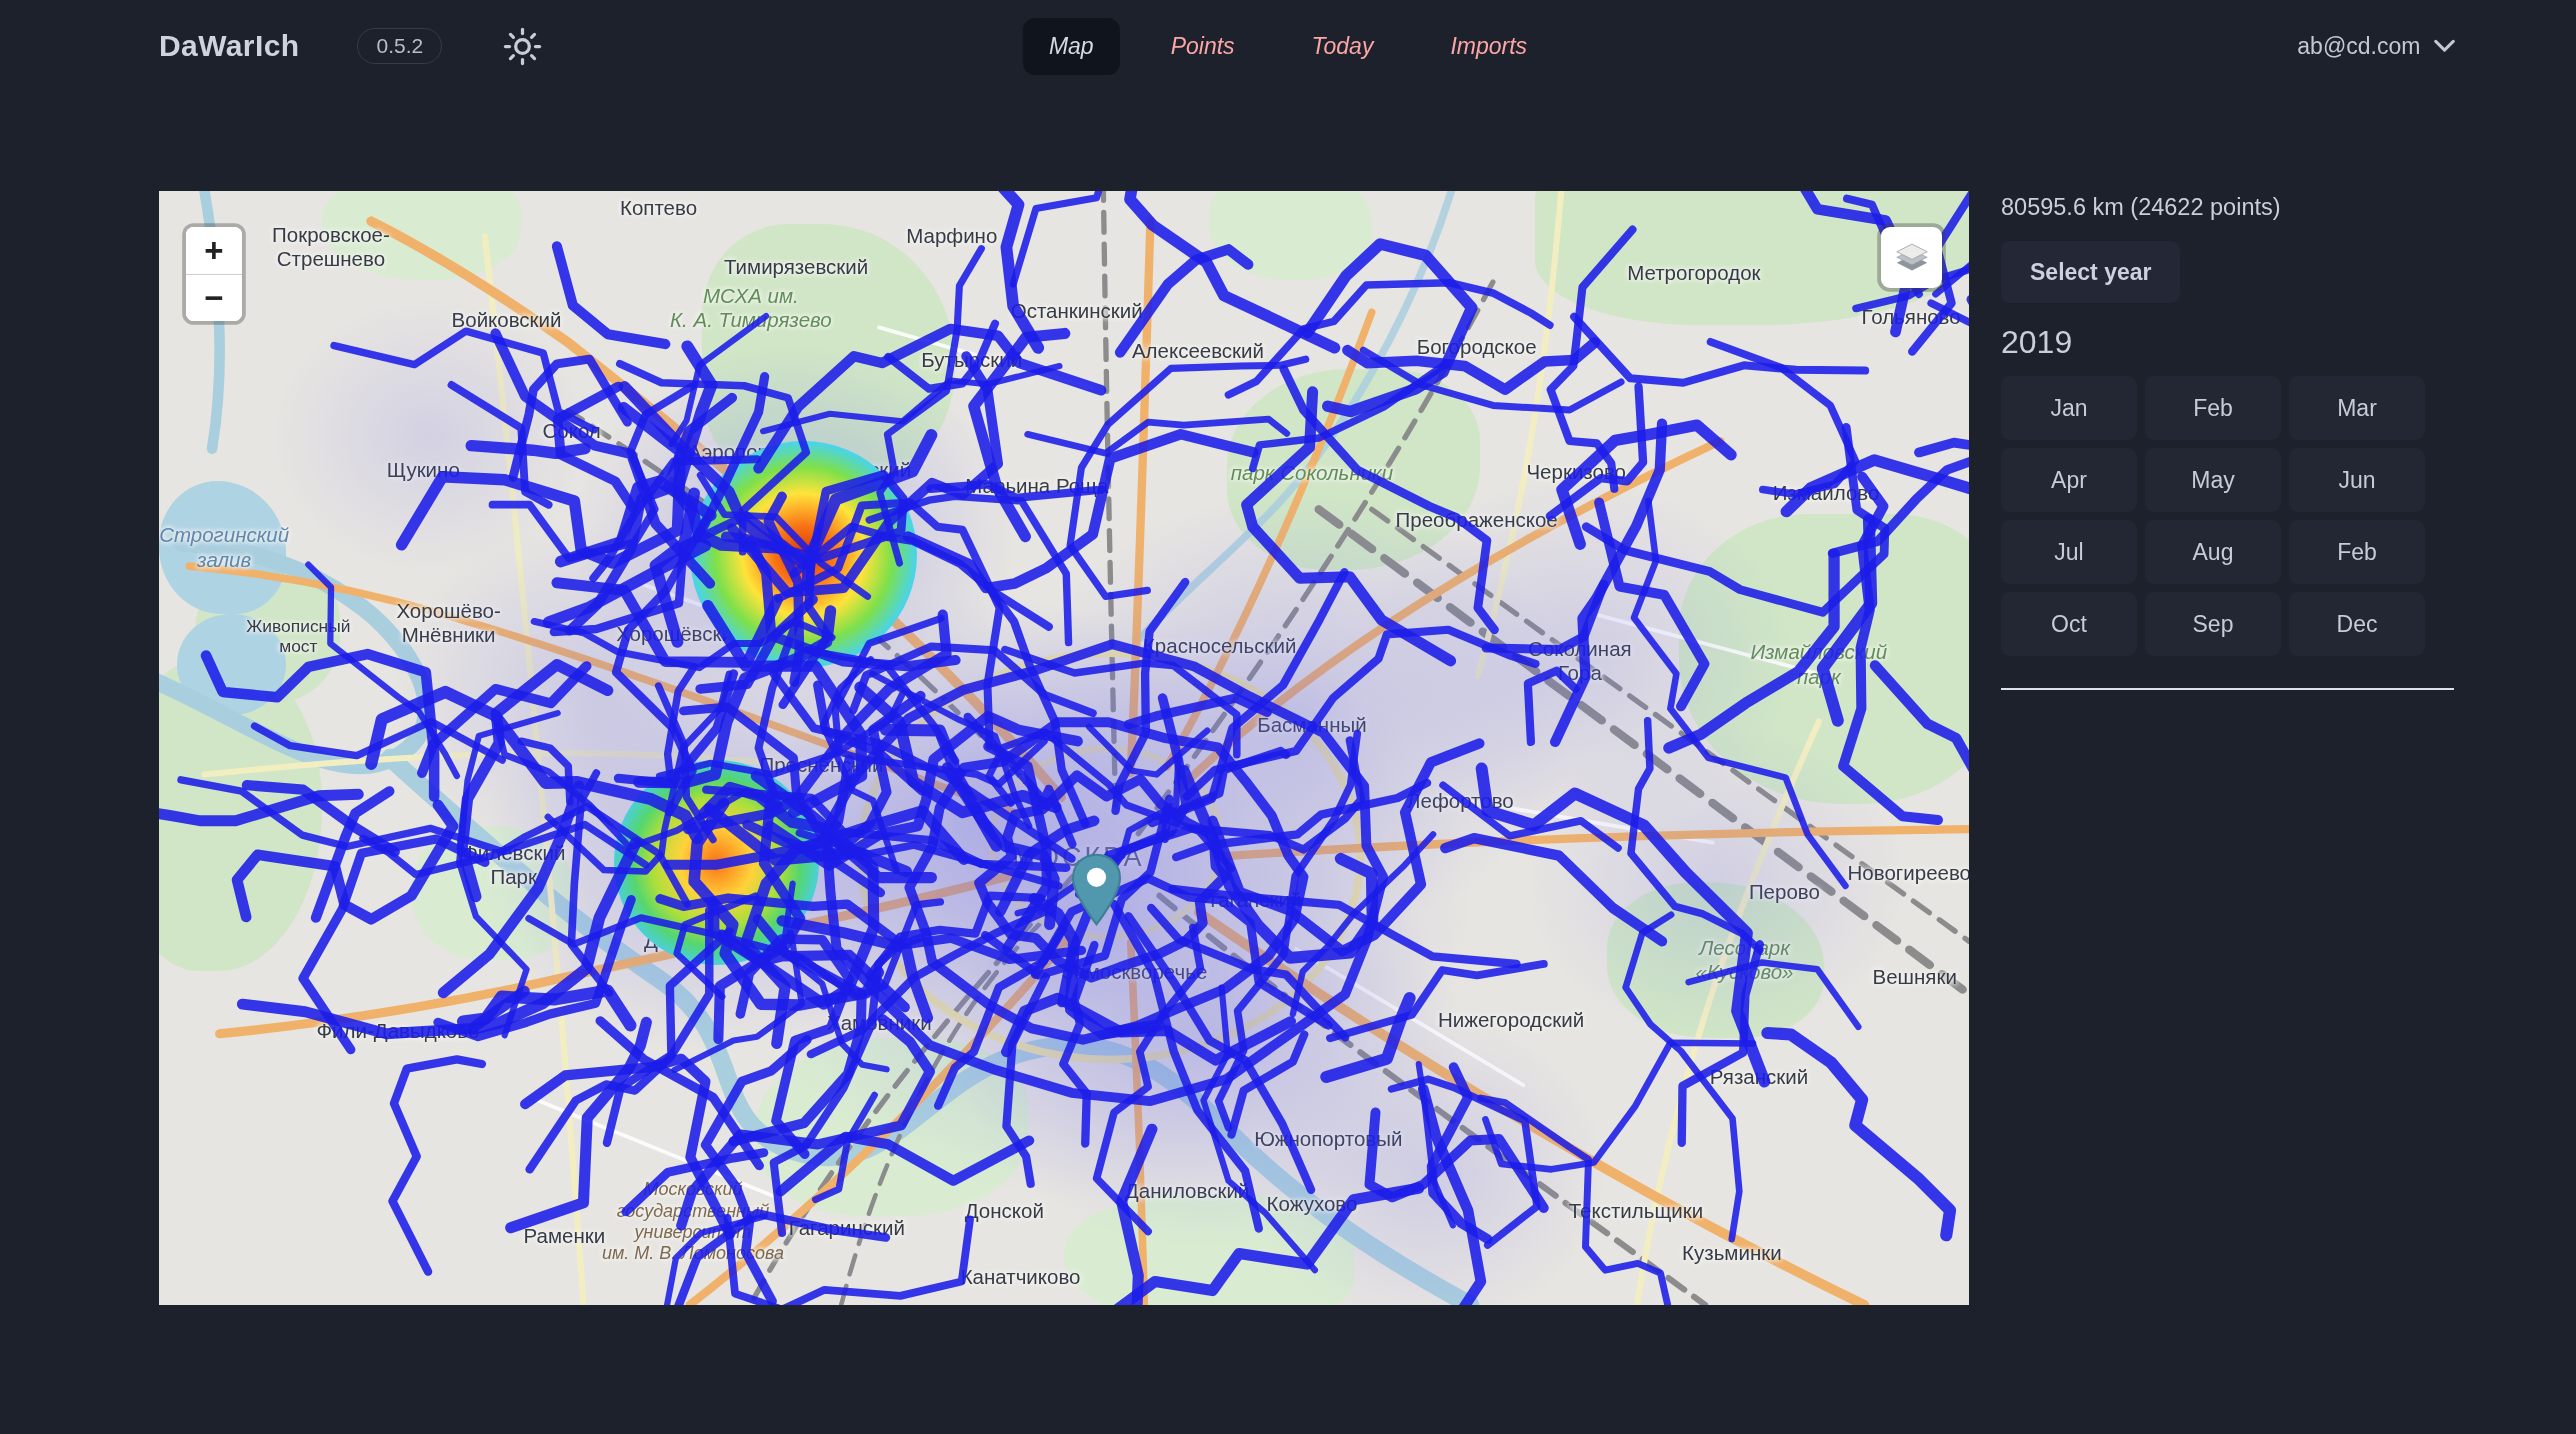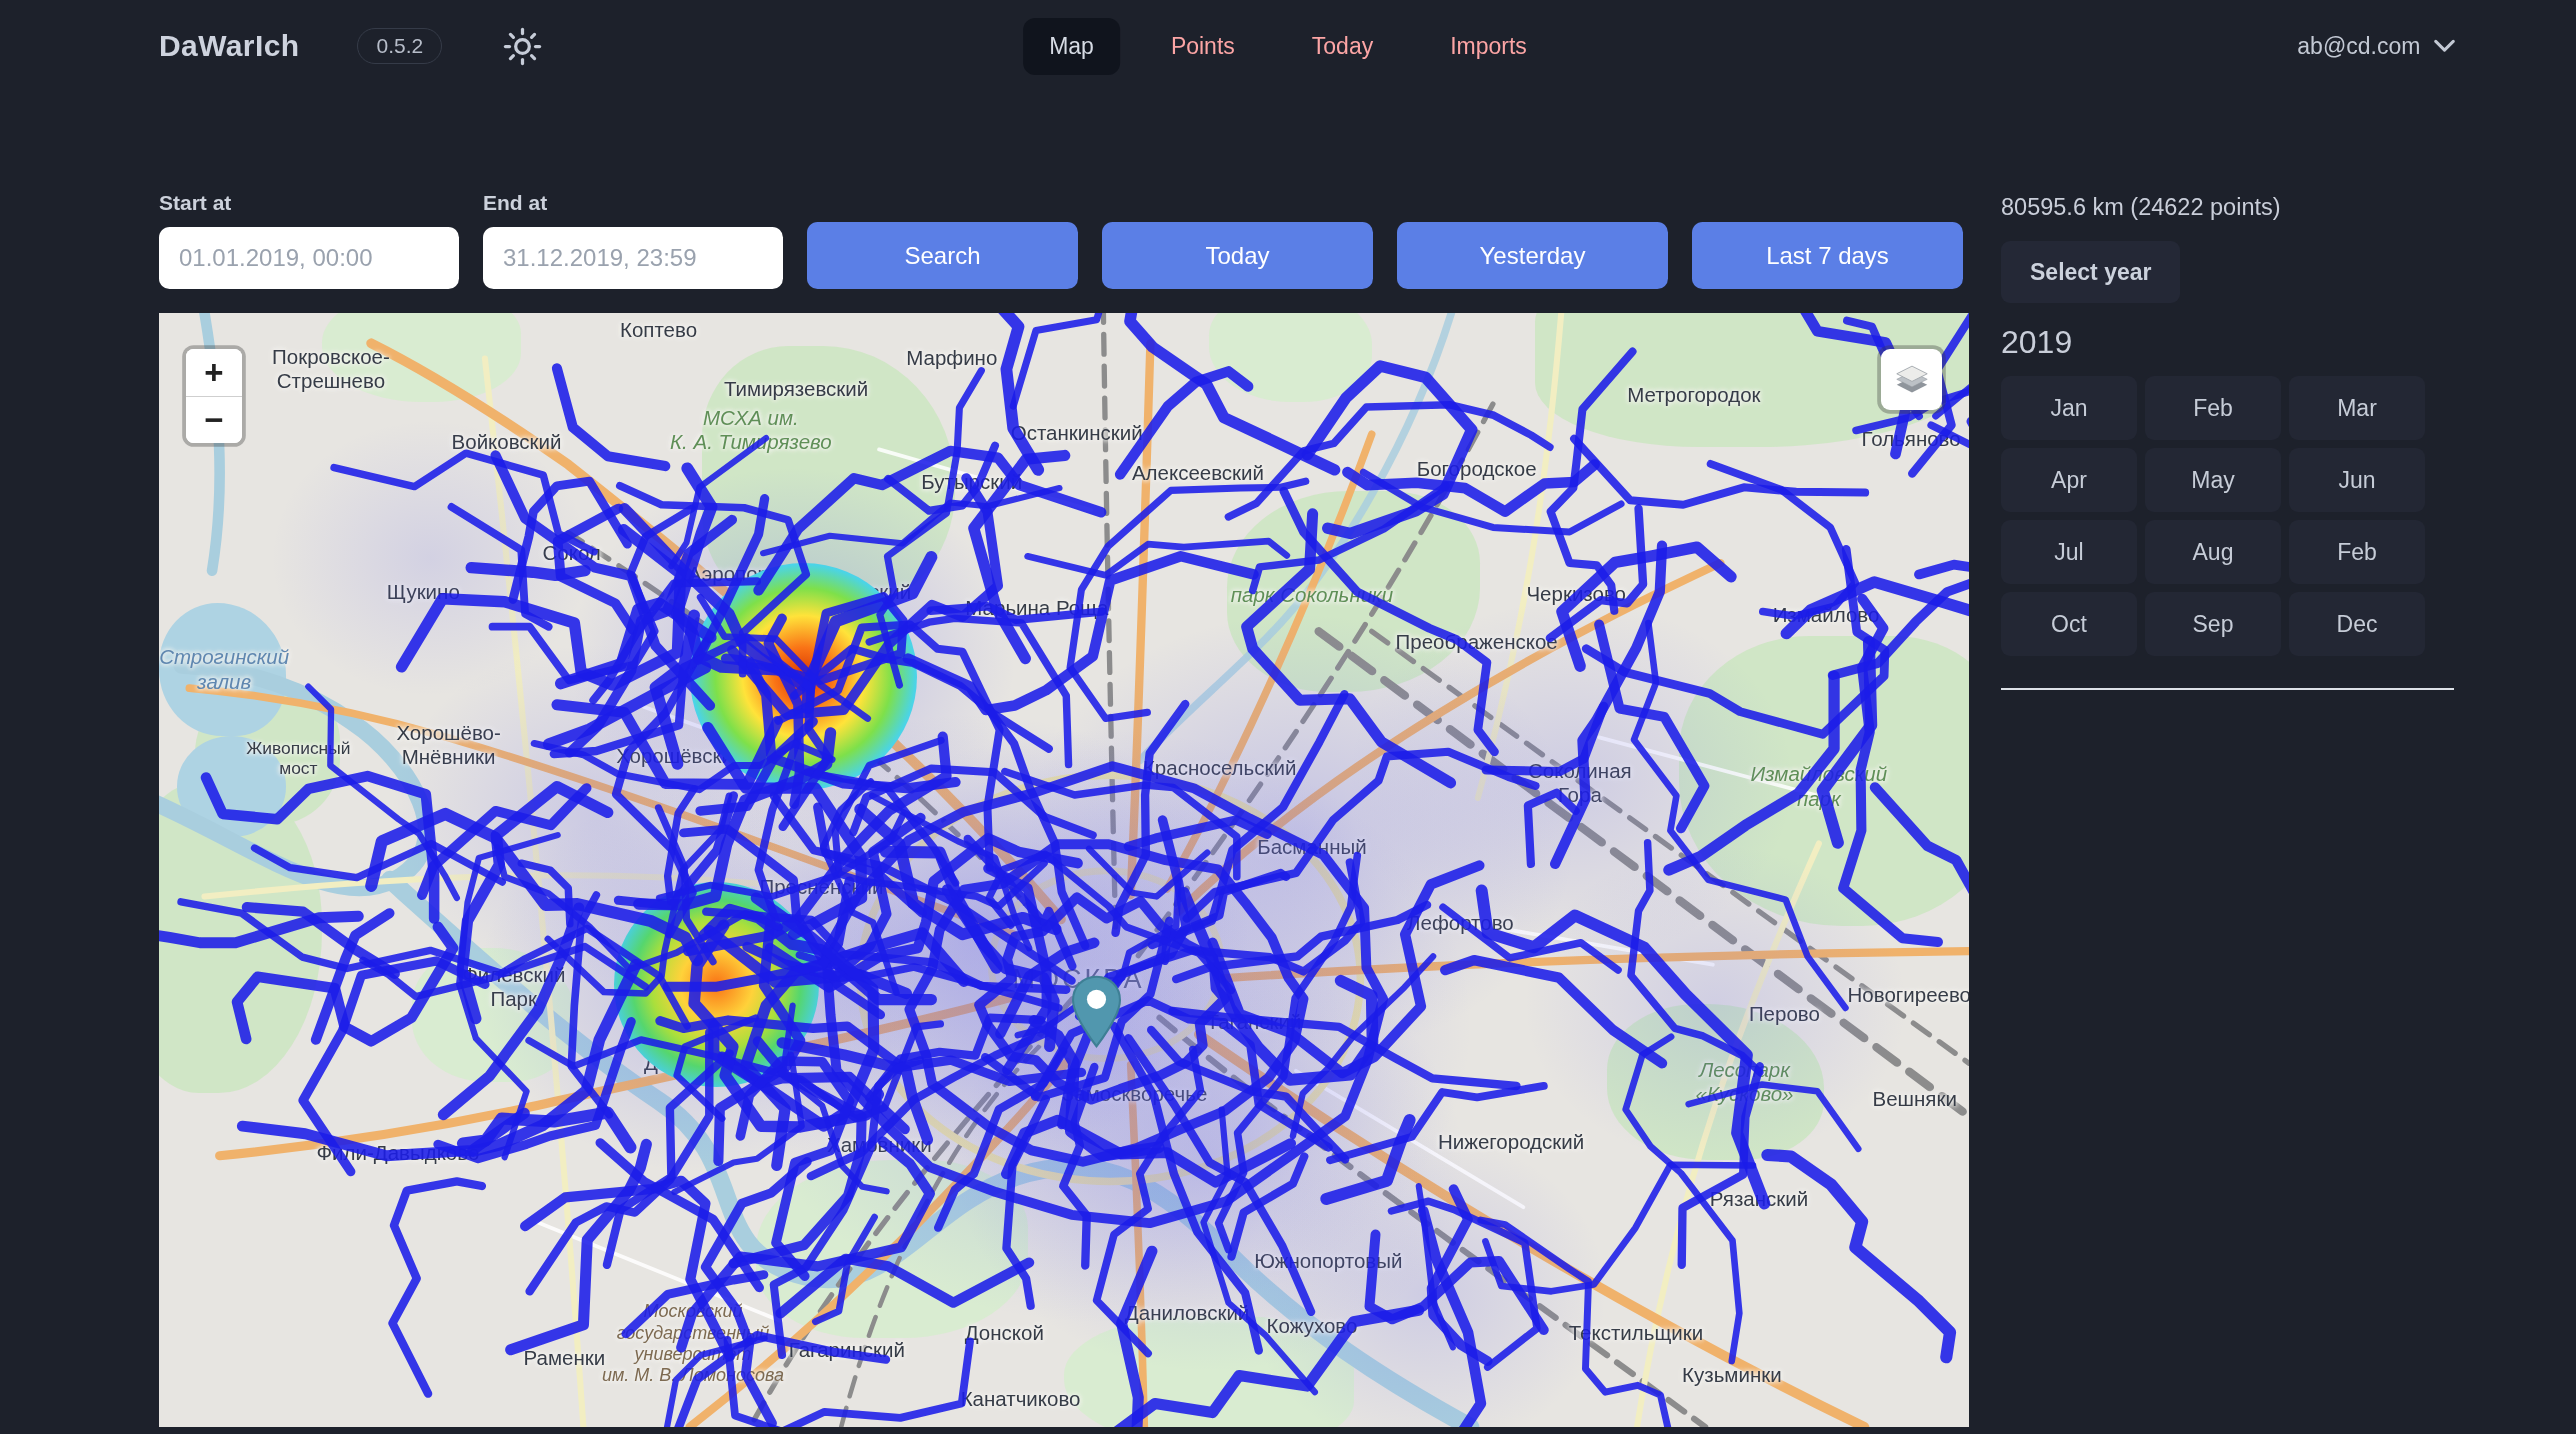--- a/index.html
+++ b/index.html
@@ -7,21 +7,21 @@
   body {
     background: #1d212b;
     font-family: "Liberation Sans", sans-serif;
     color: #c9ced9;
   }
   
   .header { height: 92px; display: flex; align-items: center; padding: 0 121px 0 159px; position: relative; }
   .logo { font-size: 30px; font-weight: 700; color: #ced3de; letter-spacing: 0.4px; }
   .badge { margin-left: 58px; border: 1.5px solid #353b48; border-radius: 30px; padding: 5.3px 18px; font-size: 21px; color: #b7bdc9; }
   .sun { margin-left: 61px; display: flex; align-items: center; }
-  .nav { position: absolute; left: 50%; transform: translateX(-50%); display: flex; gap: 25px; }
+  .nav { position: absolute; left: 50%; transform: translateX(-50%); display: flex; gap: 25px; font-style: italic; }
   .nav-item { font-size: 23px; color: #fca5a5; padding: 15px 26px; border-radius: 12px; cursor: pointer; text-decoration: none; }
   .nav-item.active { background: #10141d; color: #d6dbe4; }
   .header-right { margin-left: auto; display: flex; align-items: center; gap: 13.6px; font-size: 23px; color: #c3c9d4; cursor: pointer; }
   
   .content { display: flex; padding: 99px 121px 0 159px; gap: 32px; }
   .main-col { width: 1810px; flex: none; }
   .filters { display: flex; align-items: flex-end; gap: 24px; margin-bottom: 24px; }
   .field { display: flex; flex-direction: column; width: 300px; flex: none; }
   .field label { font-size: 21px; font-weight: 700; color: #ccd1db; margin-bottom: 12px; }
   .field input { height: 62px; border-radius: 10.6px; border: none; outline: none; padding: 0 20px; font-size: 24px; color: #9aa2ae; background: #ffffff; width: 100%; }
@@ -107,34 +107,20 @@
     <span>ab@cd.com</span>
     <svg width="21" height="13.6" viewBox="0 0 24 14" fill="none" stroke="#c3c9d4" stroke-width="3.4" stroke-linecap="round" stroke-linejoin="round">
       <polyline points="2,2 12,12 22,2"></polyline>
     </svg>
   </div>
 </header>
 
 <div class="content">
   <div class="main-col">
 
-    <div class="filters">
-      <div class="field">
-        <label>Start at</label>
-        <input type="text" value="01.01.2019, 00:00" style="">
-      </div>
-      <div class="field">
-        <label>End at</label>
-        <input type="text" value="31.12.2019, 23:59" style="">
-      </div>
-      <button class="btn-blue">Search</button>
-      <button class="btn-blue">Today</button>
-      <button class="btn-blue">Yesterday</button>
-      <button class="btn-blue">Last 7 days</button>
-    </div>
 
     <div class="map-viewport">
 
       <div class="park" style="left:30%;top:3%;width:14%;height:24%;border-radius:34% 52% 46% 38%;"></div>
       <div class="park" style="left:59%;top:16%;width:14%;height:18%;border-radius:48% 36% 52% 40%;"></div>
       <div class="park" style="left:76%;top:-4%;width:25%;height:16%;border-radius:30% 40% 50% 36%;"></div>
       <div class="park" style="left:84%;top:29%;width:18%;height:26%;border-radius:40% 34% 44% 50%;"></div>
       <div class="park" style="left:80%;top:62%;width:12%;height:14%;border-radius:42% 54% 38% 46%;"></div>
       <div class="park light" style="left:33%;top:76%;width:15%;height:16%;border-radius:50% 38% 46% 40%;"></div>
       <div class="park light" style="left:50%;top:90%;width:16%;height:12%;border-radius:44% 40% 36% 52%;"></div>

